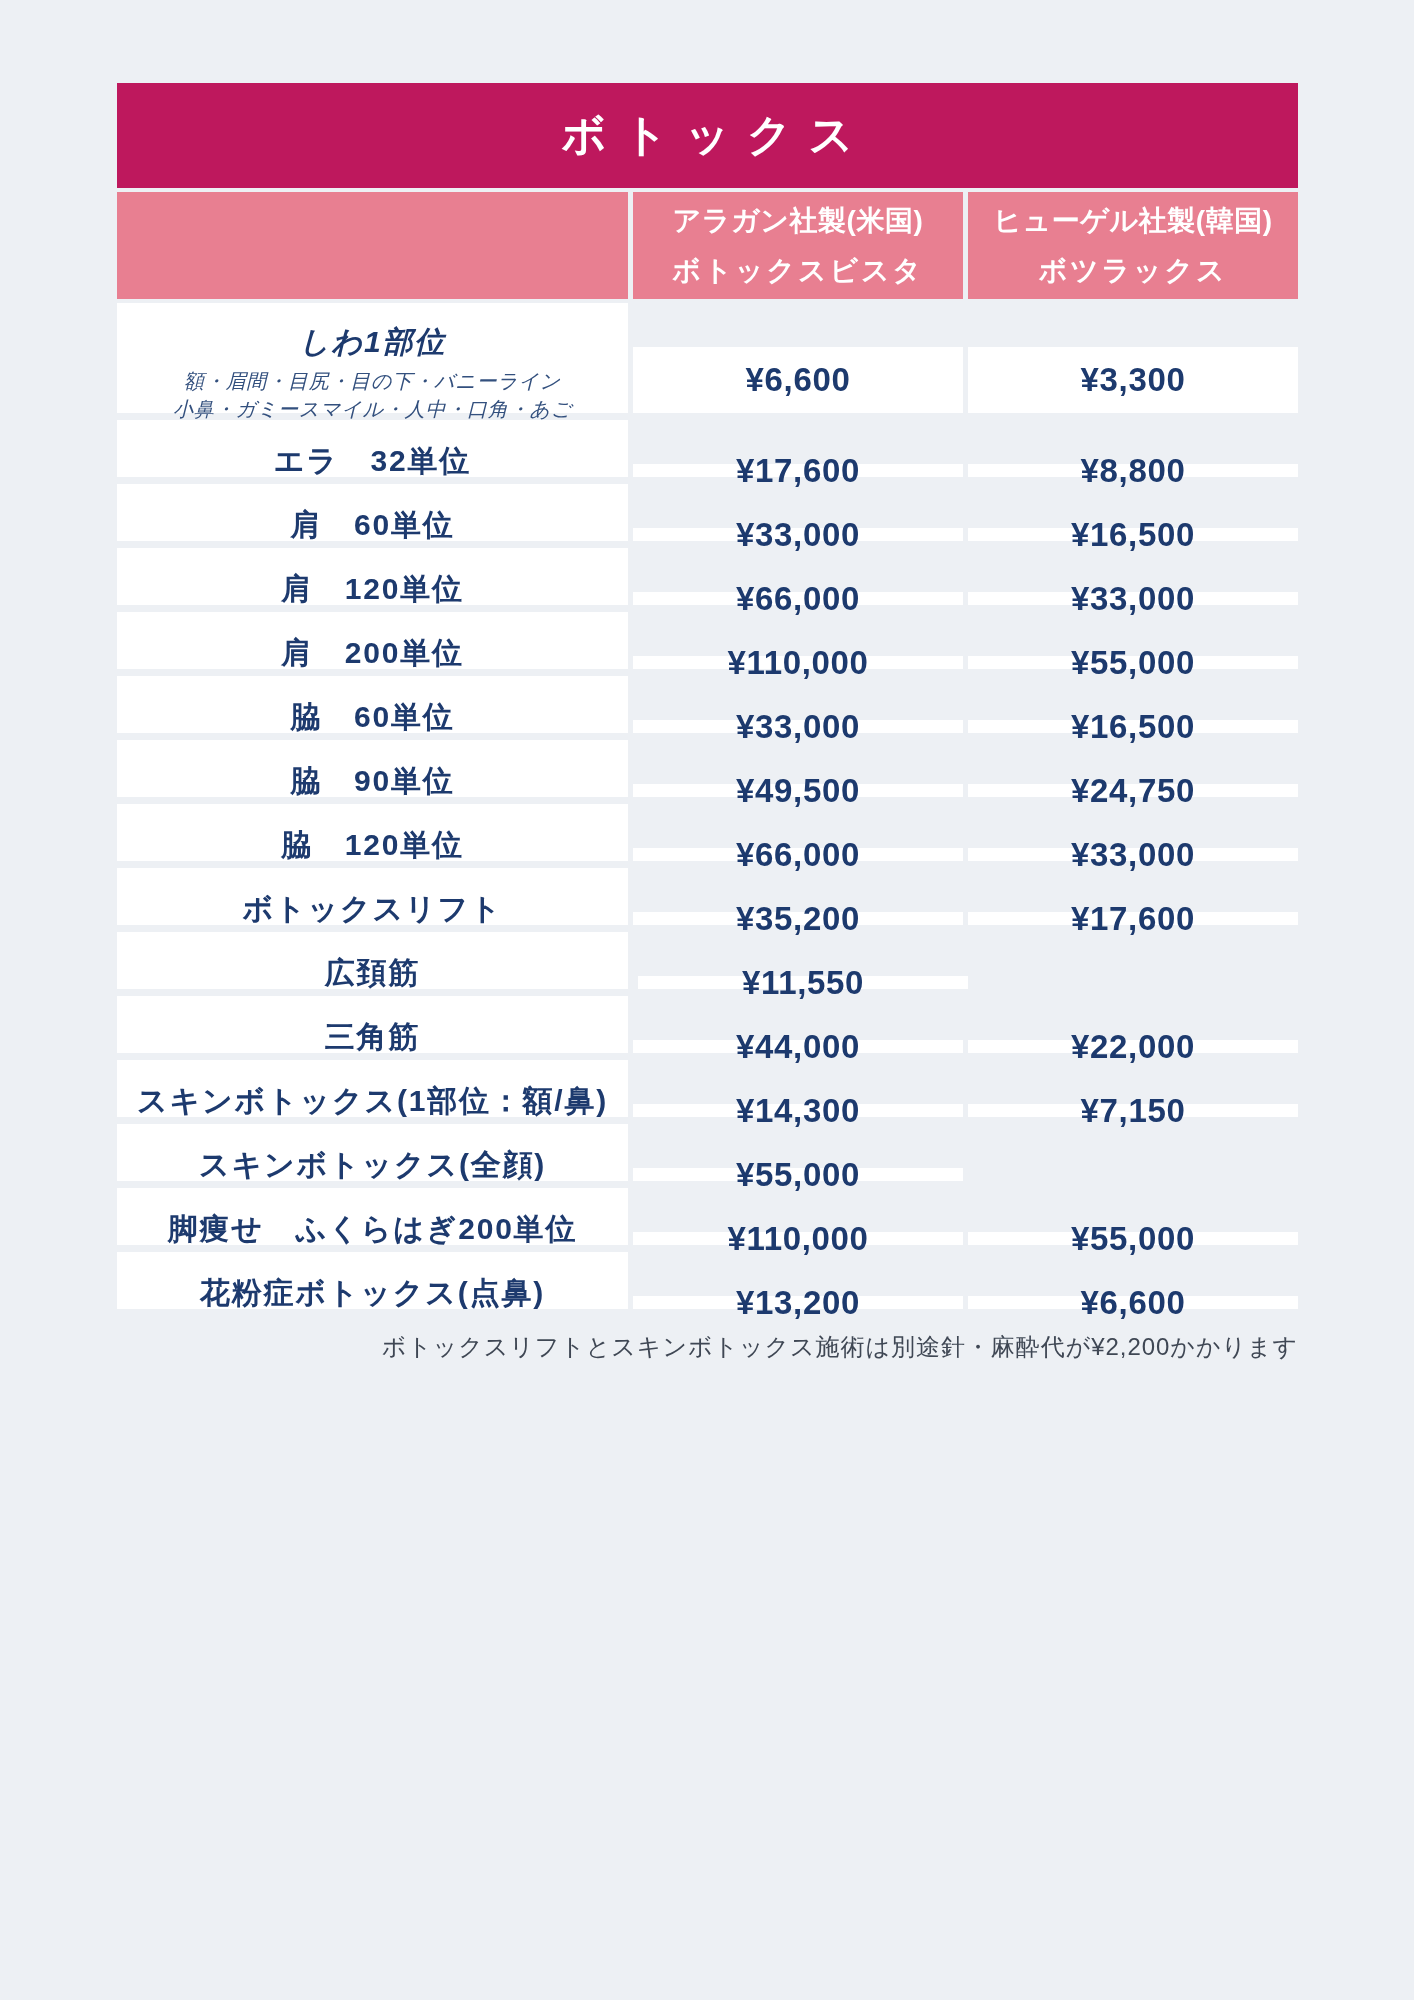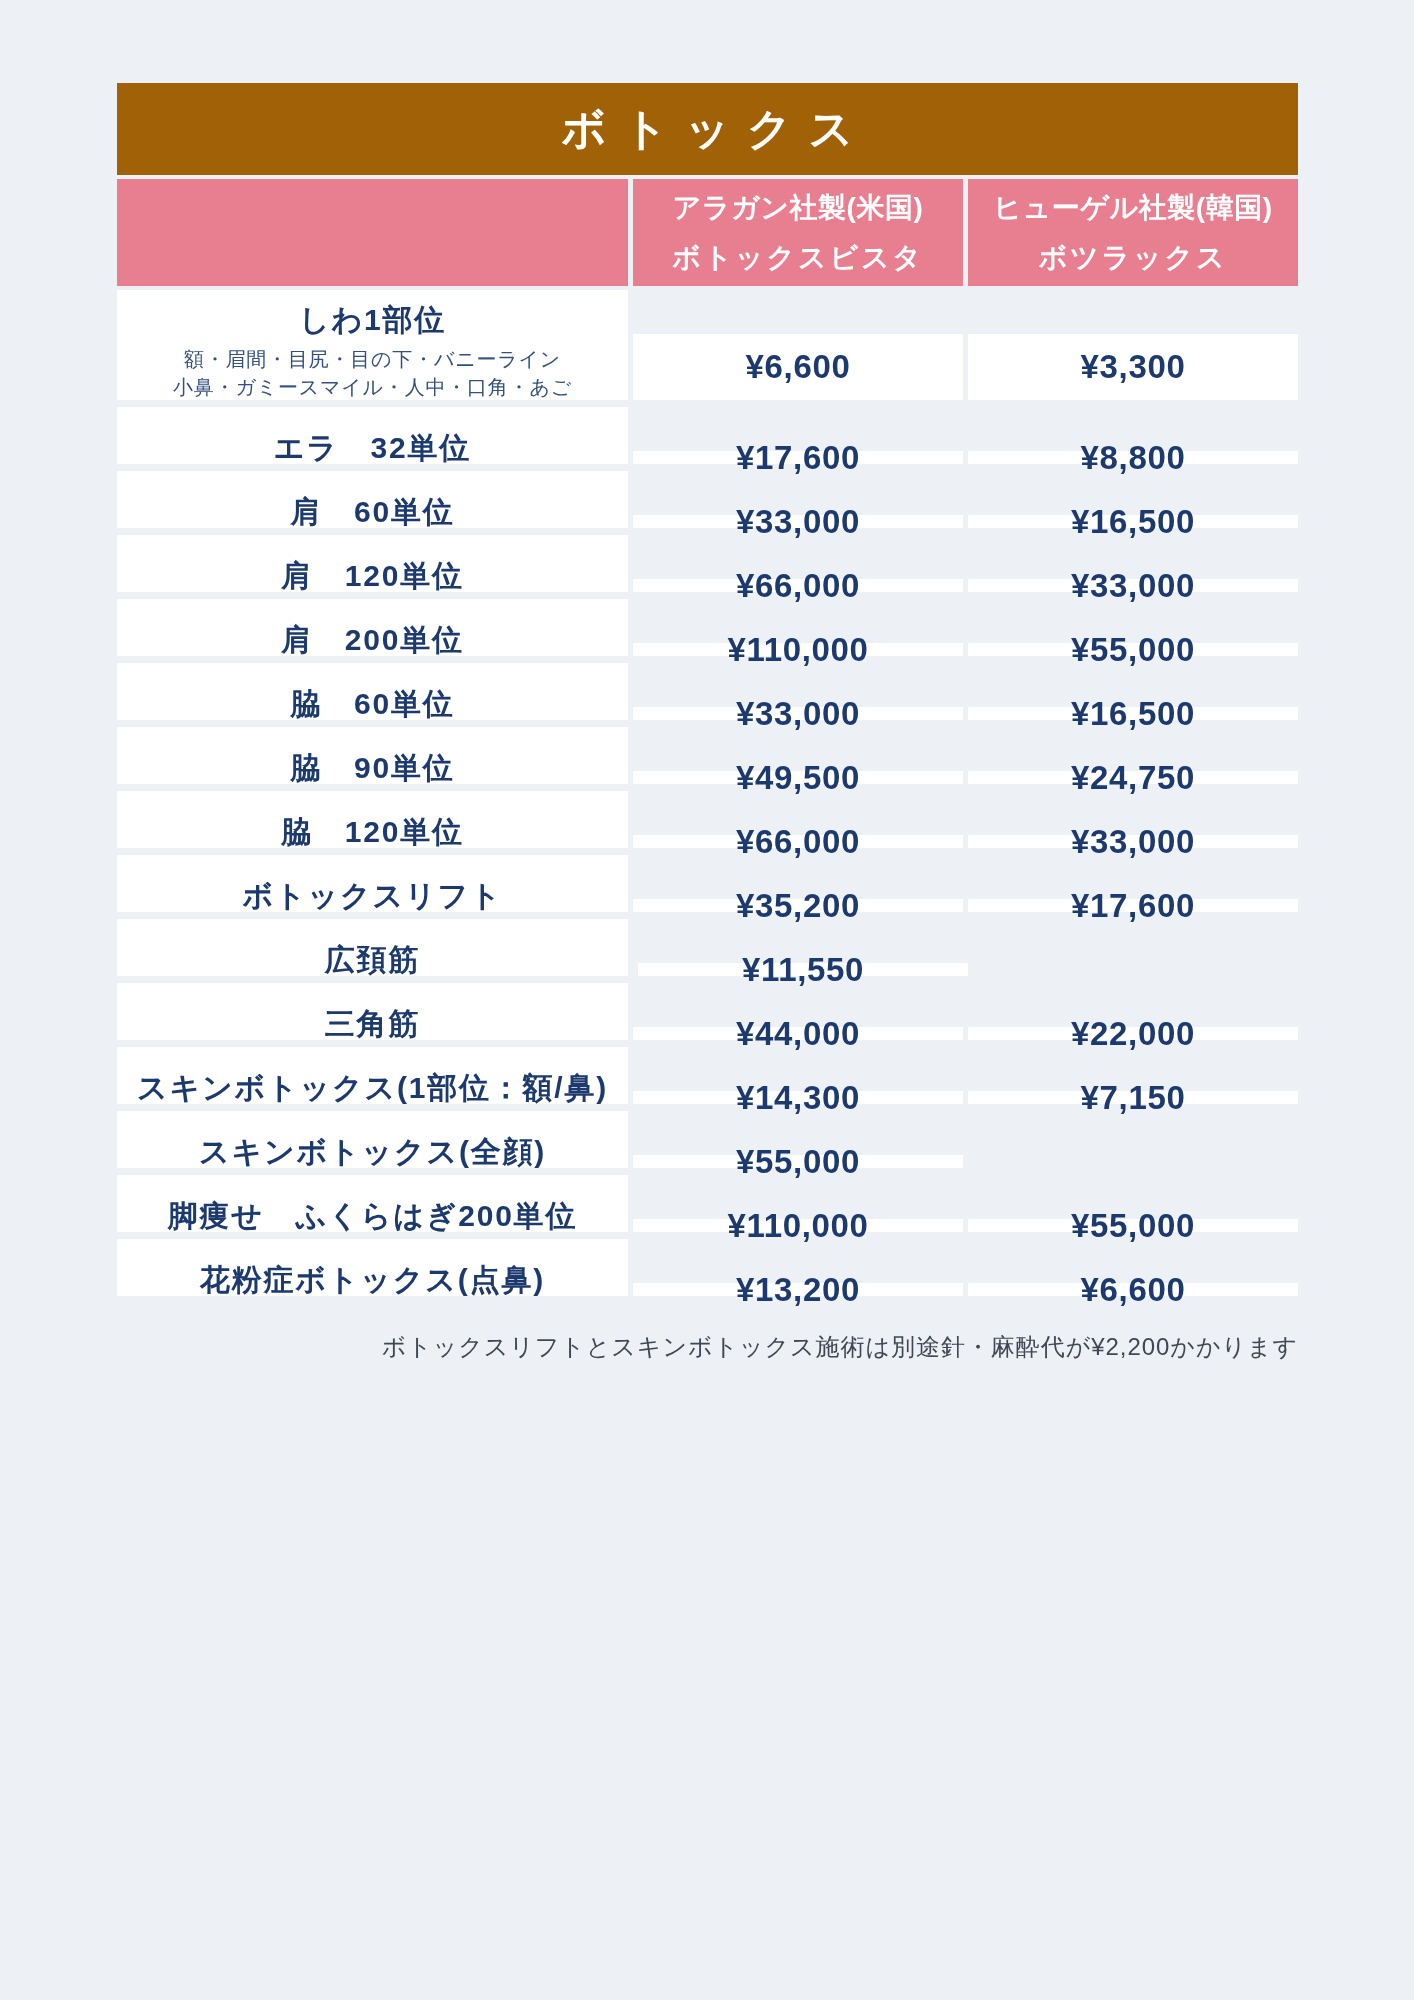--- a/index.html
+++ b/index.html
@@ -14,22 +14,22 @@
     background: #edf0f4;
     font-family: "Liberation Sans", "DejaVu Sans", sans-serif;
   }
   .price-table {
     position: absolute;
     left: 117px;
     top: 83px;
     width: 1181px;
   }
   .title-bar {
-    height: 92px;
-    background: #a16207;
+    height: 105px;
+    background: #be185d;
     margin-bottom: 4px;
     display: flex;
     align-items: center;
     justify-content: center;
   }
   .title-bar .title-text {
     color: #ffffff;
     font-size: 44px;
     font-weight: bold;
     letter-spacing: 0.38em;
@@ -75,21 +75,21 @@
     text-align: center;
   }
   .row-label {
     color: #1d3a6e;
     font-size: 30px;
     font-weight: bold;
     letter-spacing: 0.06em;
     line-height: 1.1;
     white-space: nowrap;
   }
-  .row.tall .label-cell { justify-content: flex-start; padding-top: 13px; }
+  .row.tall .label-cell { justify-content: flex-start; padding-top: 22px; font-style: italic; }
   .row.tall .row-label { margin-bottom: 9px; }
   .row-sublabel {
     color: #33507e;
     font-size: 20px;
     font-weight: normal;
     letter-spacing: 0.04em;
     line-height: 1.4;
     white-space: nowrap;
   }
   .price-cell {

